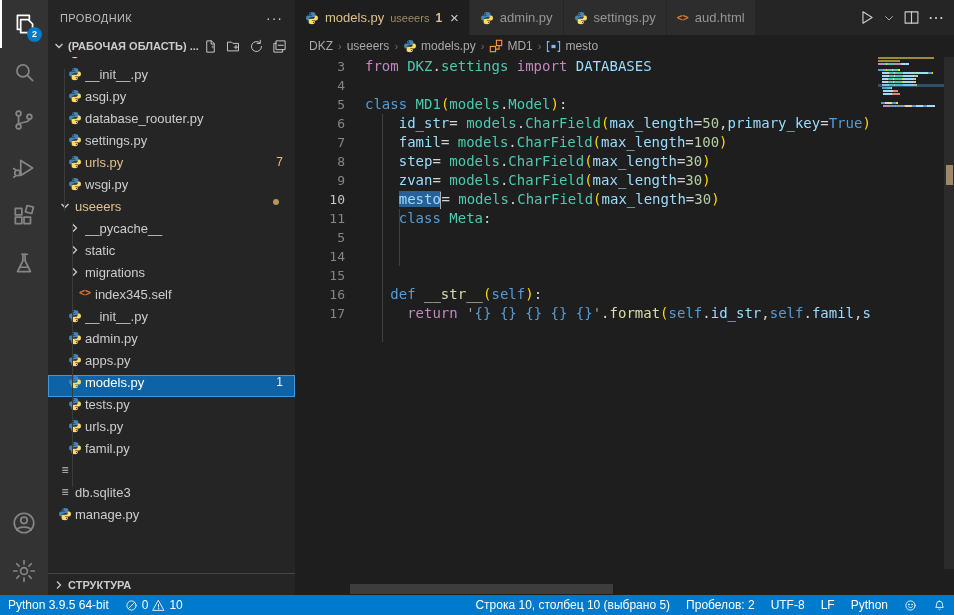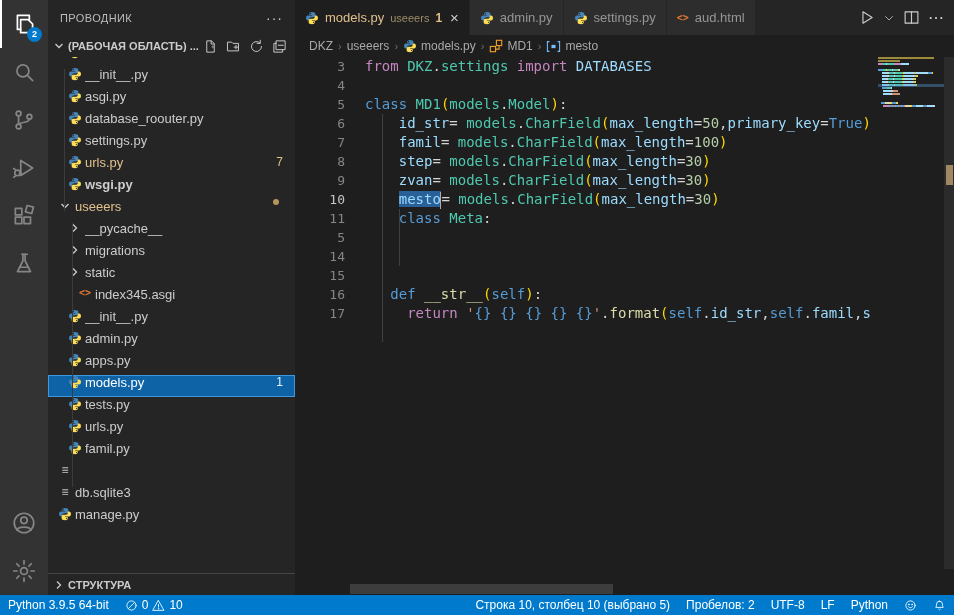--- a/index.html
+++ b/index.html
@@ -237,21 +237,21 @@
             <div class="tree-row modified" style="padding-left: 20px;">
               <span class="slot">
                 <svg width="14" height="14" viewBox="0 0 16 16">
                   <path fill="#4584b6" d="M7.9 1C6 1 4.9 1.8 4.9 3v1.6h3.2v.5H3.4C1.9 5.1 1.2 6.3 1.2 8s.7 2.9 2.2 2.9h1.5V9.2c0-1.3 1.1-2.1 2.5-2.1h2.5c1.1 0 1.9-.9 1.9-2V3c0-1.2-1.4-2-3.9-2zM6.3 2.4a.7.7 0 1 1 0 1.4.7.7 0 0 1 0-1.4z"></path>
                   <path fill="#ffde57" d="M8.1 15c1.9 0 3-.8 3-2v-1.6H7.9v-.5h4.7c1.5 0 2.2-1.2 2.2-2.9s-.7-2.9-2.2-2.9h-1.5v1.7c0 1.3-1.1 2.1-2.5 2.1H6.1c-1.1 0-1.9.9-1.9 2V13c0 1.2 1.4 2 3.9 2zm1.6-1.4a.7.7 0 1 1 0-1.4.7.7 0 0 1 0 1.4z"></path>
                 </svg>
               </span>
               <span class="lbl">urls.py</span>
               <span class="badge">7</span>
             </div>
-            <div class="tree-row" style="padding-left: 20px; font-weight: bold;">
+            <div class="tree-row" style="padding-left: 20px;">
               <span class="slot">
                 <svg width="14" height="14" viewBox="0 0 16 16">
                   <path fill="#4584b6" d="M7.9 1C6 1 4.9 1.8 4.9 3v1.6h3.2v.5H3.4C1.9 5.1 1.2 6.3 1.2 8s.7 2.9 2.2 2.9h1.5V9.2c0-1.3 1.1-2.1 2.5-2.1h2.5c1.1 0 1.9-.9 1.9-2V3c0-1.2-1.4-2-3.9-2zM6.3 2.4a.7.7 0 1 1 0 1.4.7.7 0 0 1 0-1.4z"></path>
                   <path fill="#ffde57" d="M8.1 15c1.9 0 3-.8 3-2v-1.6H7.9v-.5h4.7c1.5 0 2.2-1.2 2.2-2.9s-.7-2.9-2.2-2.9h-1.5v1.7c0 1.3-1.1 2.1-2.5 2.1H6.1c-1.1 0-1.9.9-1.9 2V13c0 1.2 1.4 2 3.9 2zm1.6-1.4a.7.7 0 1 1 0-1.4.7.7 0 0 1 0 1.4z"></path>
                 </svg>
               </span>
               <span class="lbl">wsgi.py</span>
             </div>
             <div class="tree-row modified" style="padding-left: 10px;">
               <span class="slot">
@@ -269,35 +269,35 @@
                 </svg>
               </span>
               <span class="lbl">__pycache__</span>
             </div>
             <div class="tree-row" style="padding-left: 20px;">
               <span class="slot">
                 <svg width="14" height="14" viewBox="0 0 14 14" fill="none" stroke="#cccccc" stroke-width="1.3">
                   <path d="M5 3.5L8.5 7 5 10.5"></path>
                 </svg>
               </span>
-              <span class="lbl">migrations</span>
+              <span class="lbl">static</span>
             </div>
             <div class="tree-row" style="padding-left: 20px;">
               <span class="slot">
                 <svg width="14" height="14" viewBox="0 0 14 14" fill="none" stroke="#cccccc" stroke-width="1.3">
                   <path d="M5 3.5L8.5 7 5 10.5"></path>
                 </svg>
               </span>
-              <span class="lbl">static</span>
+              <span class="lbl">migrations</span>
             </div>
             <div class="tree-row" style="padding-left: 30px;">
               <span class="slot">
                 <span class="html-glyph">&lt;&gt;</span>
               </span>
-              <span class="lbl">index345.asgi</span>
+              <span class="lbl">index345.self</span>
             </div>
             <div class="tree-row" style="padding-left: 20px;">
               <span class="slot">
                 <svg width="14" height="14" viewBox="0 0 16 16">
                   <path fill="#4584b6" d="M7.9 1C6 1 4.9 1.8 4.9 3v1.6h3.2v.5H3.4C1.9 5.1 1.2 6.3 1.2 8s.7 2.9 2.2 2.9h1.5V9.2c0-1.3 1.1-2.1 2.5-2.1h2.5c1.1 0 1.9-.9 1.9-2V3c0-1.2-1.4-2-3.9-2zM6.3 2.4a.7.7 0 1 1 0 1.4.7.7 0 0 1 0-1.4z"></path>
                   <path fill="#ffde57" d="M8.1 15c1.9 0 3-.8 3-2v-1.6H7.9v-.5h4.7c1.5 0 2.2-1.2 2.2-2.9s-.7-2.9-2.2-2.9h-1.5v1.7c0 1.3-1.1 2.1-2.5 2.1H6.1c-1.1 0-1.9.9-1.9 2V13c0 1.2 1.4 2 3.9 2zm1.6-1.4a.7.7 0 1 1 0-1.4.7.7 0 0 1 0 1.4z"></path>
                 </svg>
               </span>
               <span class="lbl">__init__.py</span>
             </div>

